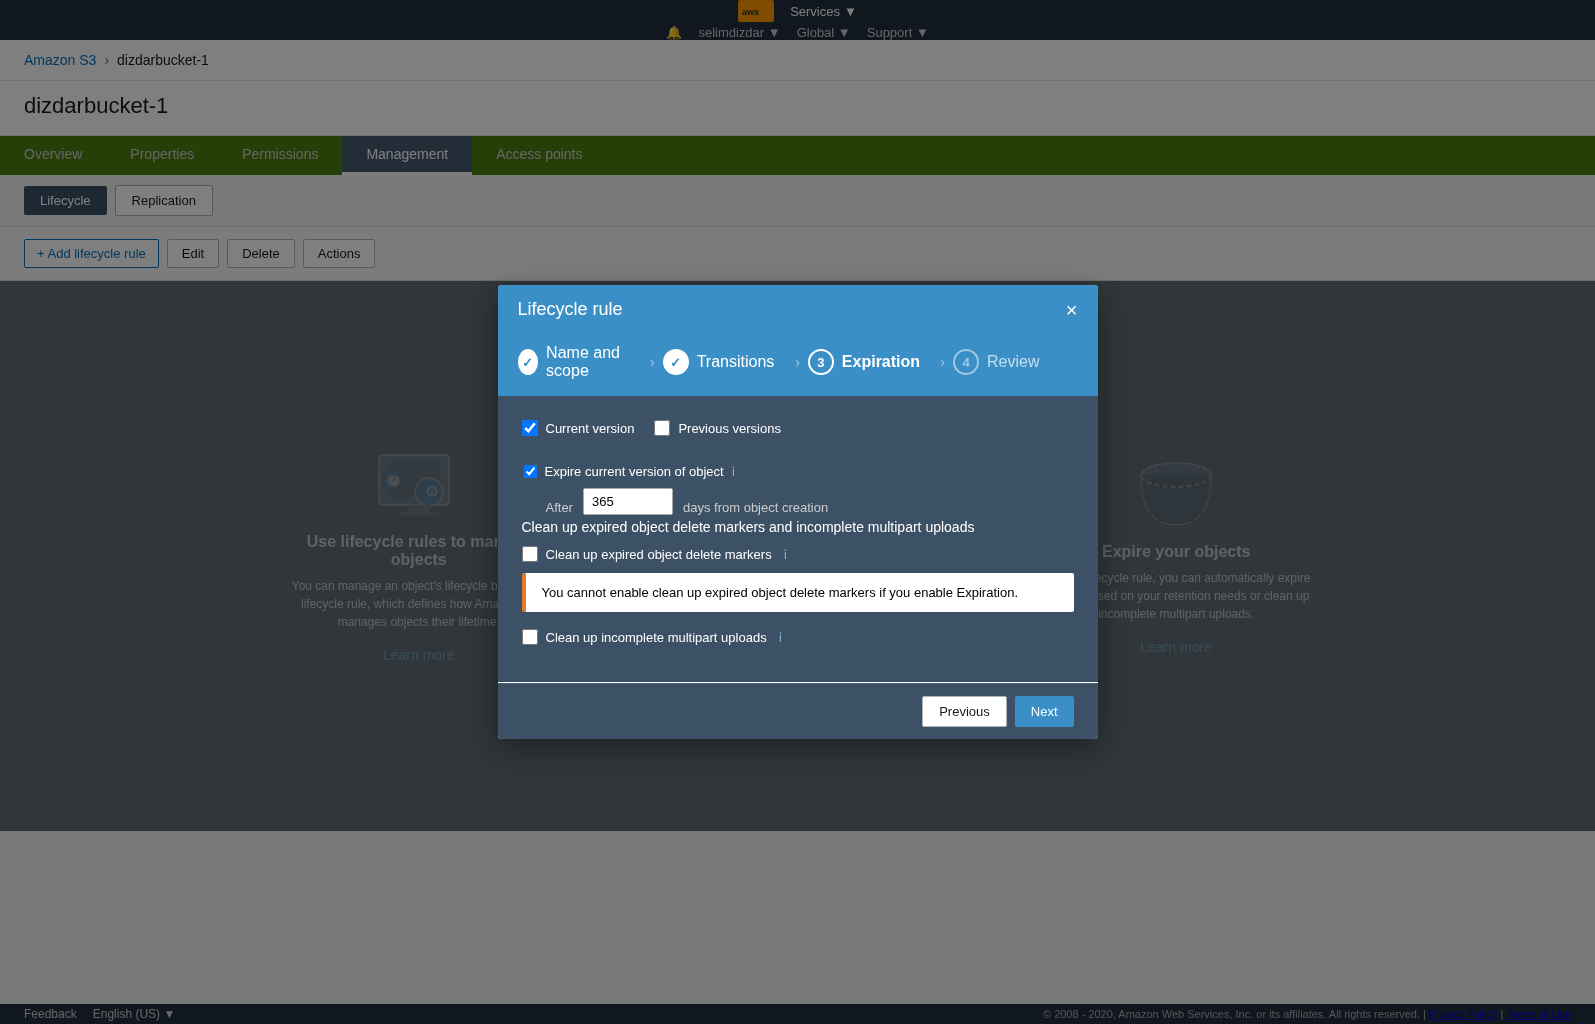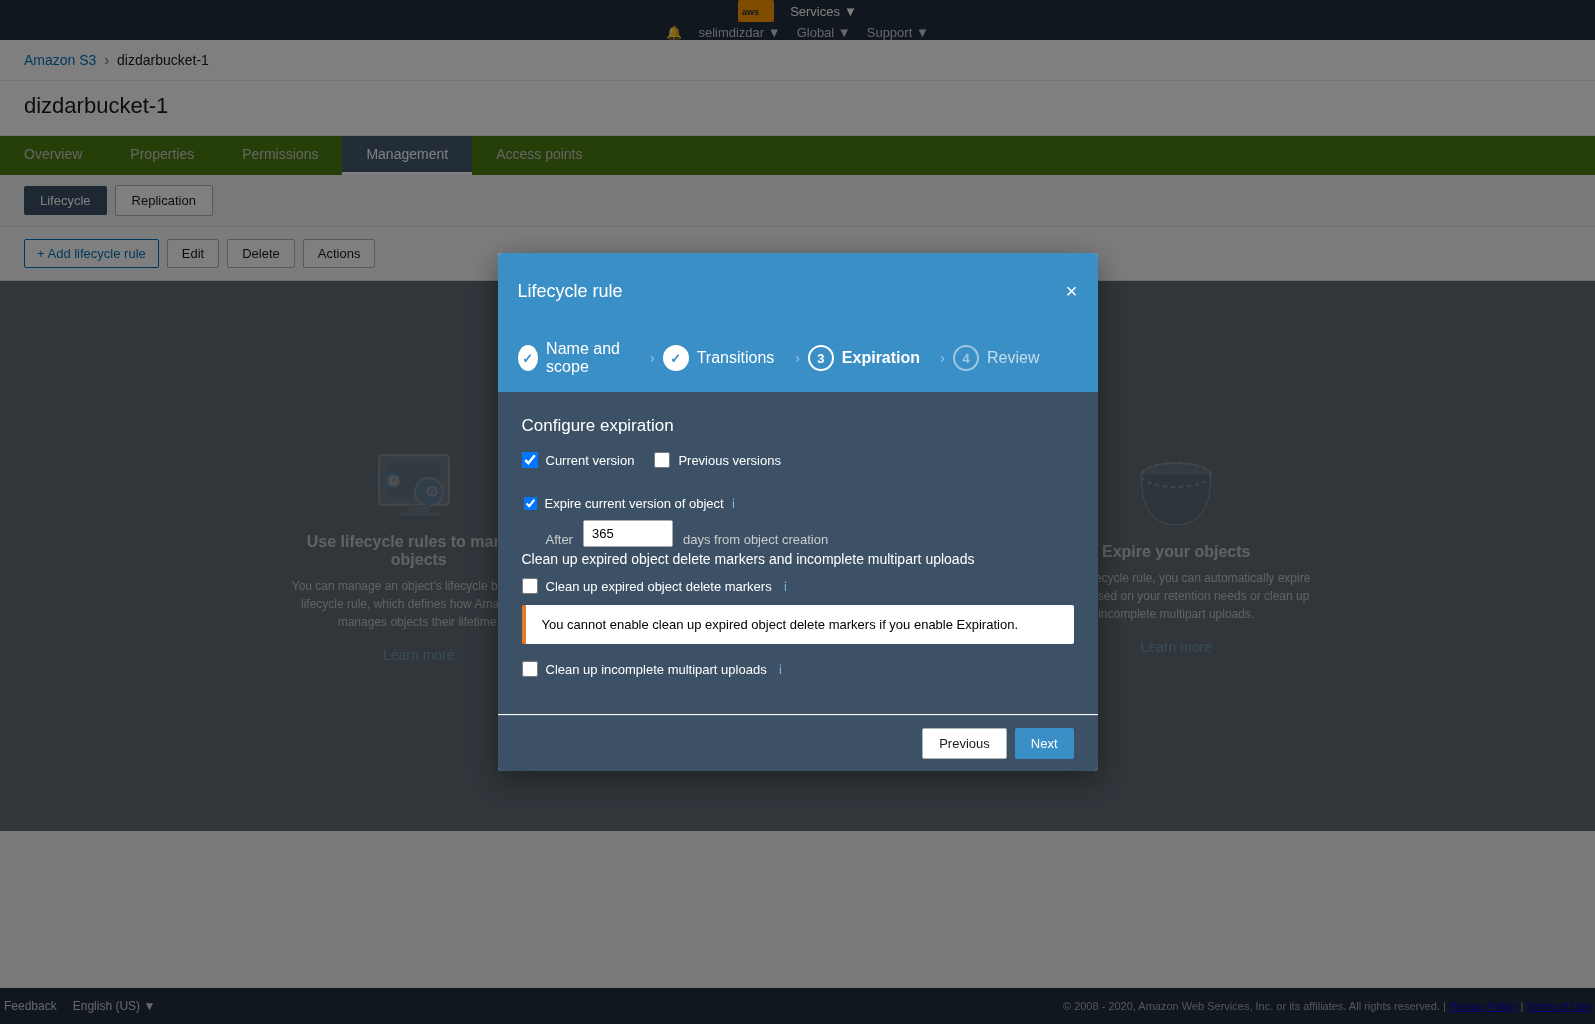--- a/index.html
+++ b/index.html
@@ -126,23 +126,23 @@
     
     .modal {
       background: #fff;
       width: 600px;
       border-radius: 4px;
       overflow: hidden;
       box-shadow: 0 8px 32px rgba(0,0,0,0.4);
     }
     .modal-header {
       background: #3a8fc7;
-      padding: 28px 20px;
-      display: flex;
-      align-items: flex-start;
+      padding: 14px 20px;
+      display: flex;
+      align-items: flex-end;
       justify-content: space-between;
     }
     .modal-title {
       color: #fff;
       font-size: 18px;
       font-weight: 400;
     }
     .modal-close {
       color: #fff;
       background: none;
@@ -295,25 +295,25 @@
       border: none;
       padding: 7px 16px;
       cursor: pointer;
       font-size: 13px;
       border-radius: 2px;
     }
 
     
     .bottom-bar {
       background: #232f3e;
-      height: 36px;
+      height: 20px;
       display: flex;
       align-items: center;
       justify-content: space-between;
-      padding: 0 4px;
+      padding: 0 24px;
       position: fixed;
       bottom: 0;
       left: 0;
       right: 0;
     }
     .bottom-bar-left { display: flex; align-items: center; gap: 16px; }
     .bottom-bar-left span { color: #ccc; font-size: 12px; cursor: pointer; }
     .bottom-bar-right { color: #aaa; font-size: 11px; }
 
     
@@ -496,21 +496,20 @@
 
       <div class="step">
         <div class="step-icon inactive">
           <span>4</span>
         </div>
         <span class="step-label inactive">Review</span>
       </div>
     </div>
 
     <div class="modal-body">
-      <div class="section-title">Configure expiration</div>
 
       <div style="display:flex; gap:20px; margin-bottom:14px;">
         <div class="checkbox-row">
           <input type="checkbox" id="cv" checked="" style="">
           <label for="cv" class="checkbox-label">Current version</label>
         </div>
         <div class="checkbox-row">
           <input type="checkbox" id="pv" style="">
           <label for="pv" class="checkbox-label">Previous versions</label>
         </div>

